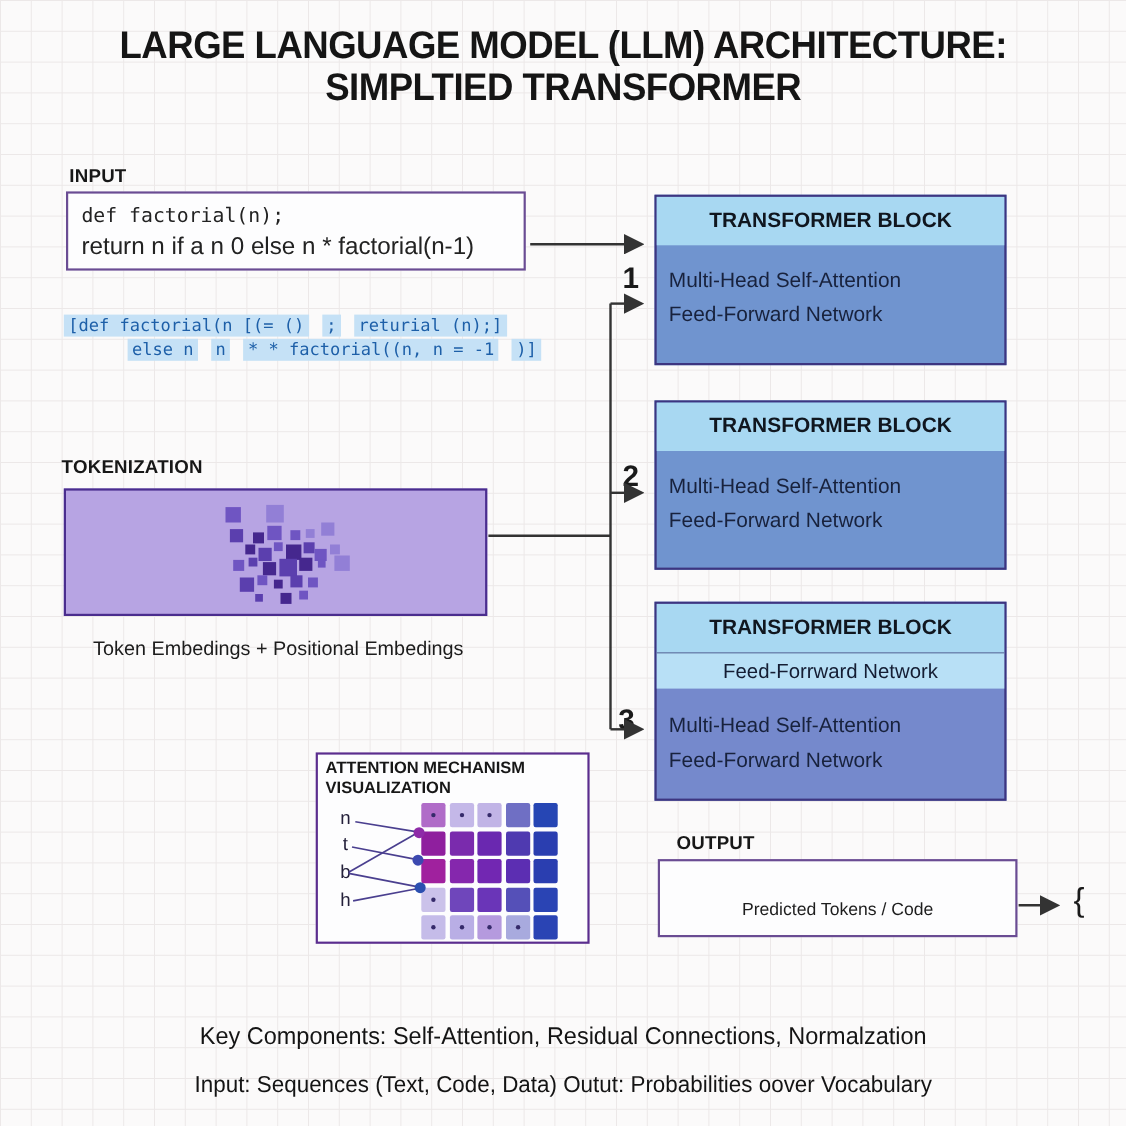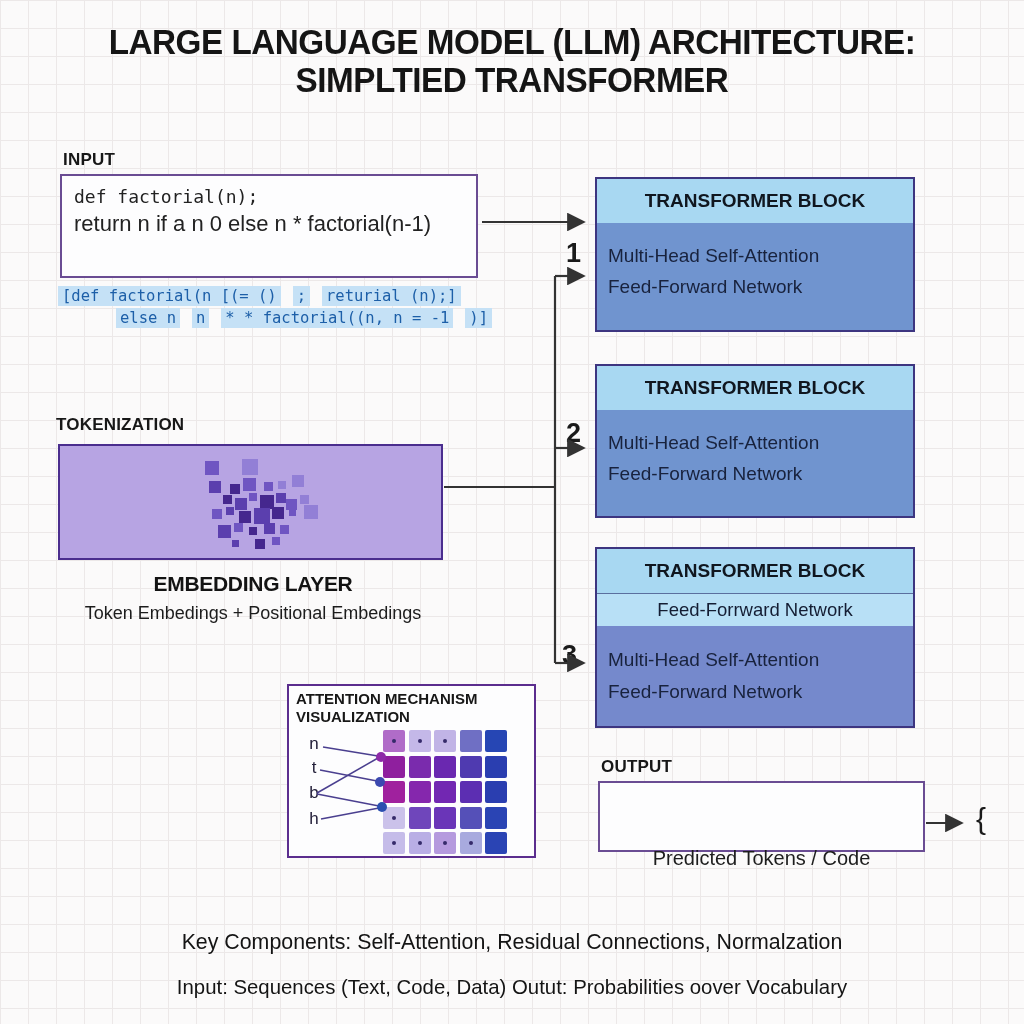--- a/index.html
+++ b/index.html
@@ -13,21 +13,21 @@
     background-size:28px 28px;
     color:#131313;
   }
   .abs{position:absolute;}
   
   .title-line{left:0;width:1024px;text-align:center;font-weight:bold;
     font-size:35px;letter-spacing:-0.5px;transform:scaleX(.95);color:#151515;}
   
   .sec-label{font-weight:bold;font-size:17px;color:#171717;letter-spacing:.2px;}
   
-  #input-box{left:60px;top:174px;width:418px;height:104px;background:#fdfdfe;
+  #input-box{left:60px;top:174px;width:418px;height:72px;background:#fdfdfe;
     border:2px solid var(--box_border);padding:8px 0 12px 12px;box-sizing:border-box;}
   .code1{font-family:"DejaVu Sans Mono",monospace;font-size:18px;color:#222;line-height:26px;}
   .code2{font-family:"Liberation Sans",sans-serif;font-size:22px;color:#222;line-height:27px;}
   
   #tokenized{left:58px;top:286px;width:440px;}
   .tok-line{height:22px;white-space:nowrap;}
   .tok-line:nth-child(2){padding-left:58px;}
   .tok-line:nth-child(3){padding-left:6px;}
   .chip{display:inline-block;background:var(--chip_bg);color:var(--chip_text);
     font-family:"DejaVu Sans Mono",monospace;font-size:15.5px;line-height:20px;
@@ -61,21 +61,21 @@
   #output-box{left:598px;top:781px;width:327px;height:71px;background:#fdfdfe;
     border:2px solid var(--box_border);box-sizing:border-box;}
   #output-code-row{position:absolute;left:6px;top:5px;white-space:nowrap;display:flex;align-items:center;}
   #output-code-prefix{background:var(--chip_bg);color:var(--chip_text);
     font-family:"DejaVu Sans Mono",monospace;font-size:16px;line-height:24px;padding:1px 5px 1px 4px;}
   #output-highlight{background:var(--chip_bg);color:#1b2a55;font-family:"DejaVu Sans Mono",monospace;
     font-size:17px;font-weight:bold;line-height:22px;padding:2px 7px;margin-left:3px;
     border:3px solid var(--highlight_border);border-radius:7px;
     box-shadow:0 0 7px 3px rgba(178,100,214,.5);}
   #output-caption{position:absolute;left:0;top:36px;width:100%;text-align:center;
-    font-size:20px;color:#1d1d1d;margin-top:28px;}
+    font-size:16px;color:#1d1d1d;}
   #output-brace{left:976px;top:802px;font-size:30px;color:#1a1a1a;}
   
   .footer-line{left:0;width:1024px;text-align:center;color:#141414;transform:scaleX(.97);}
   #footer-1{top:929px;font-size:22px;}
   #footer-2{top:975px;font-size:21px;}
   svg.overlay{position:absolute;left:0;top:0;pointer-events:none;}
 </style>
 </head>
 <body>
 
@@ -122,21 +122,20 @@
       <div class="emb-sq" style="left: 158px; top: 79px; width: 13px; height: 13px; background: rgb(91, 63, 174);"></div>
       <div class="emb-sq" style="left: 174px; top: 77px; width: 9px; height: 9px; background: rgb(111, 85, 194);"></div>
       <div class="emb-sq" style="left: 189px; top: 81px; width: 8px; height: 8px; background: rgb(69, 39, 142);"></div>
       <div class="emb-sq" style="left: 204px; top: 77px; width: 11px; height: 11px; background: rgb(91, 63, 174);"></div>
       <div class="emb-sq" style="left: 220px; top: 79px; width: 9px; height: 9px; background: rgb(111, 85, 194);"></div>
       <div class="emb-sq" style="left: 172px; top: 94px; width: 7px; height: 7px; background: rgb(91, 63, 174);"></div>
       <div class="emb-sq" style="left: 195px; top: 93px; width: 10px; height: 10px; background: rgb(69, 39, 142);"></div>
       <div class="emb-sq" style="left: 212px; top: 91px; width: 8px; height: 8px; background: rgb(111, 85, 194);"></div>
     </div>
   <div class="abs" id="embedding-caption">
-    <div id="embedding-title">EMBEDDING LAYER</div>
     <div id="embedding-subtitle">Token Embedings + Positional Embedings</div>
   </div>
 
   <div class="abs tblock" id="block1" style="top:177px;height:155px;">
     <div class="tblock-header">TRANSFORMER BLOCK</div>
     <div class="tblock-body">
       <div>Multi-Head Self-Attention</div>
       <div>Feed-Forward Network</div>
     </div>
   </div>
@@ -208,21 +207,21 @@
       </div>
       <div class="att-cell" style="left: 51px; top: 102px; background: rgb(181, 154, 222);">
         <div class="att-dot"></div>
       </div>
       <div class="att-cell" style="left: 76.5px; top: 102px; background: rgb(168, 170, 222);">
         <div class="att-dot"></div>
       </div>
       <div class="att-cell" style="left: 102px; top: 102px; background: rgb(42, 68, 180);"></div>
     </div>
 
-  <div class="abs sec-label" style="left:601px;top:757px;">OUTPUT</div>
+  <div class="abs sec-label" style="left:615px;top:757px;">OUTPUT</div>
   <div class="abs" id="output-box">
     <div id="output-caption">Predicted Tokens / Code</div>
   </div>
   <div class="abs" id="output-brace">{</div>
 
   <div class="abs footer-line" id="footer-1">Key Components: Self-Attention, Residual Connections, Normalzation</div>
   <div class="abs footer-line" id="footer-2">Input: Sequences (Text, Code, Data) Outut: Probabilities oover Vocabulary</div>
 
   <svg class="overlay" width="1024" height="1024" viewBox="0 0 1024 1024">
     <defs>

